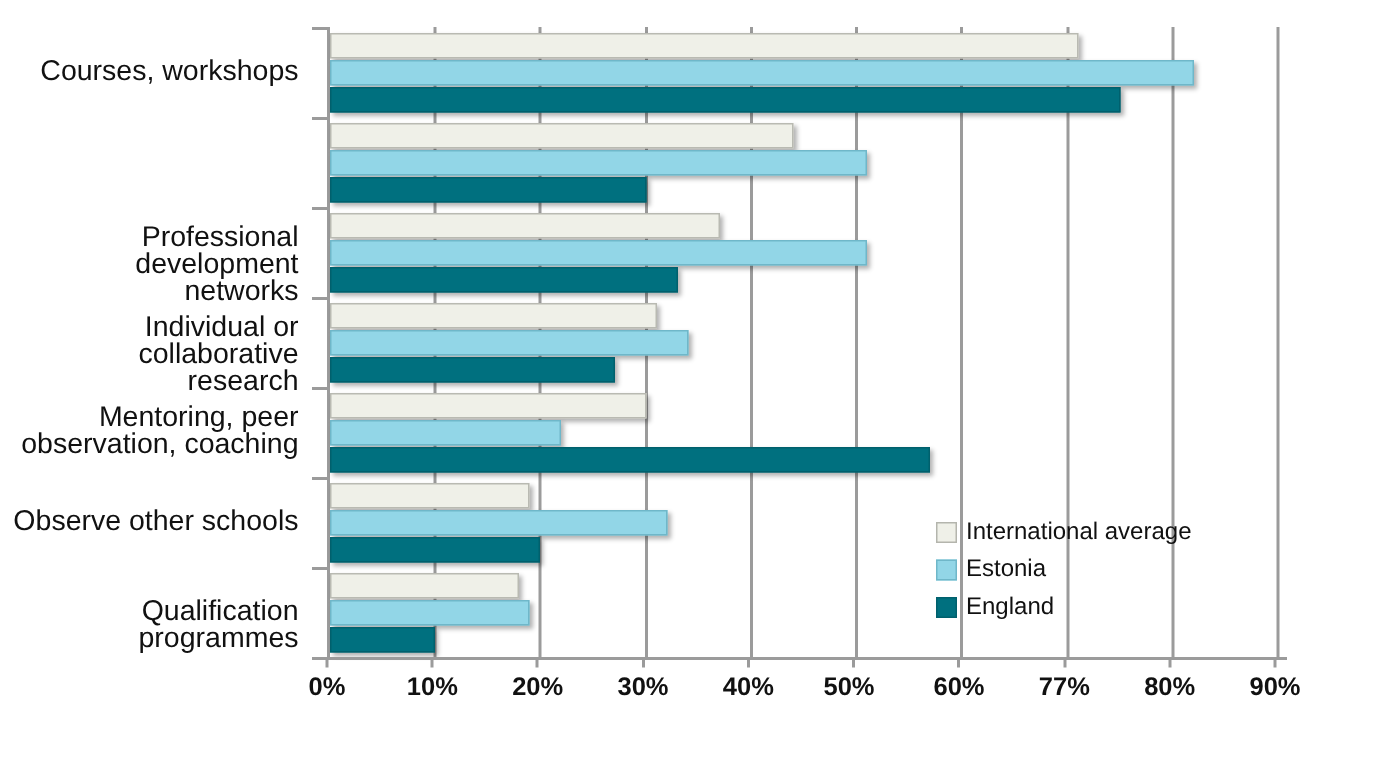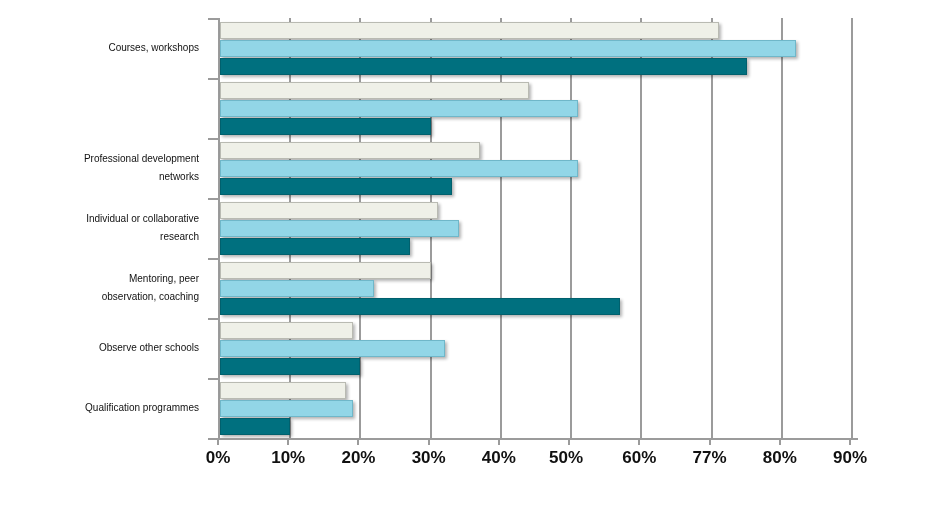--- a/index.html
+++ b/index.html
@@ -27,21 +27,21 @@
     left: 0;
     top: 18px;
     width: 205px;
     height: 420px;
   }
   .cat-label {
     position: absolute;
     right: 6px;
     width: 200px;
     text-align: right;
-    font-size: 10px;
+    font-size: 19px;
     line-height: 18px;
     color: #111111;
     white-space: pre-line;
   }
 
   
   .plot {
     position: absolute;
     left: 218px;
     top: 18px;
@@ -229,14 +229,28 @@
       <div class="xlabel" style="left: 358.444px;">20%</div>
       <div class="xlabel" style="left: 428.667px;">30%</div>
       <div class="xlabel" style="left: 498.889px;">40%</div>
       <div class="xlabel" style="left: 566px;">50%</div>
       <div class="xlabel" style="left: 639.333px;">60%</div>
       <div class="xlabel" style="left: 709.556px;">77%</div>
       <div class="xlabel" style="left: 779.778px;">80%</div>
       <div class="xlabel" style="left: 850px;">90%</div>
     </div>
 
+  <div class="legend">
+      <div class="legend-row">
+        <span class="swatch s0"></span>
+        <span class="legend-text">International average</span>
+      </div>
+      <div class="legend-row">
+        <span class="swatch s1"></span>
+        <span class="legend-text">Estonia</span>
+      </div>
+      <div class="legend-row">
+        <span class="swatch s2"></span>
+        <span class="legend-text">England</span>
+      </div>
+    </div>
 
 </div>
 
 </body></html>

